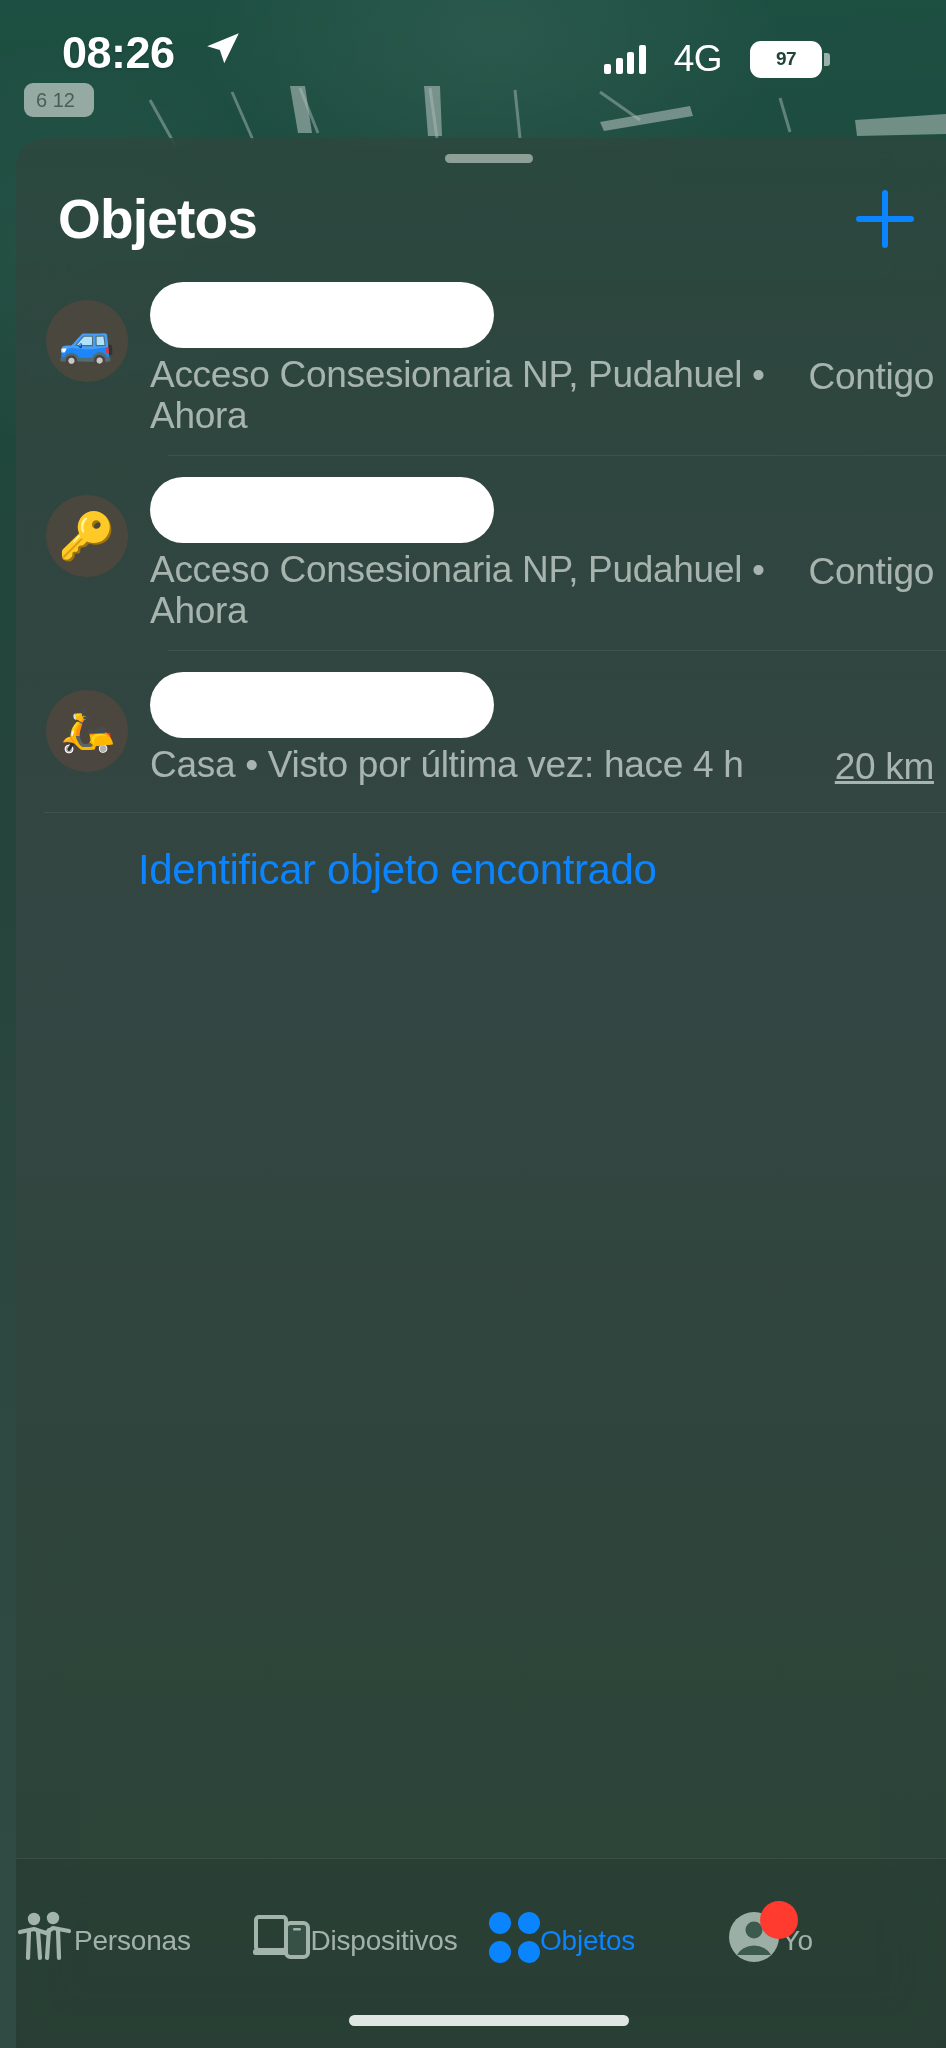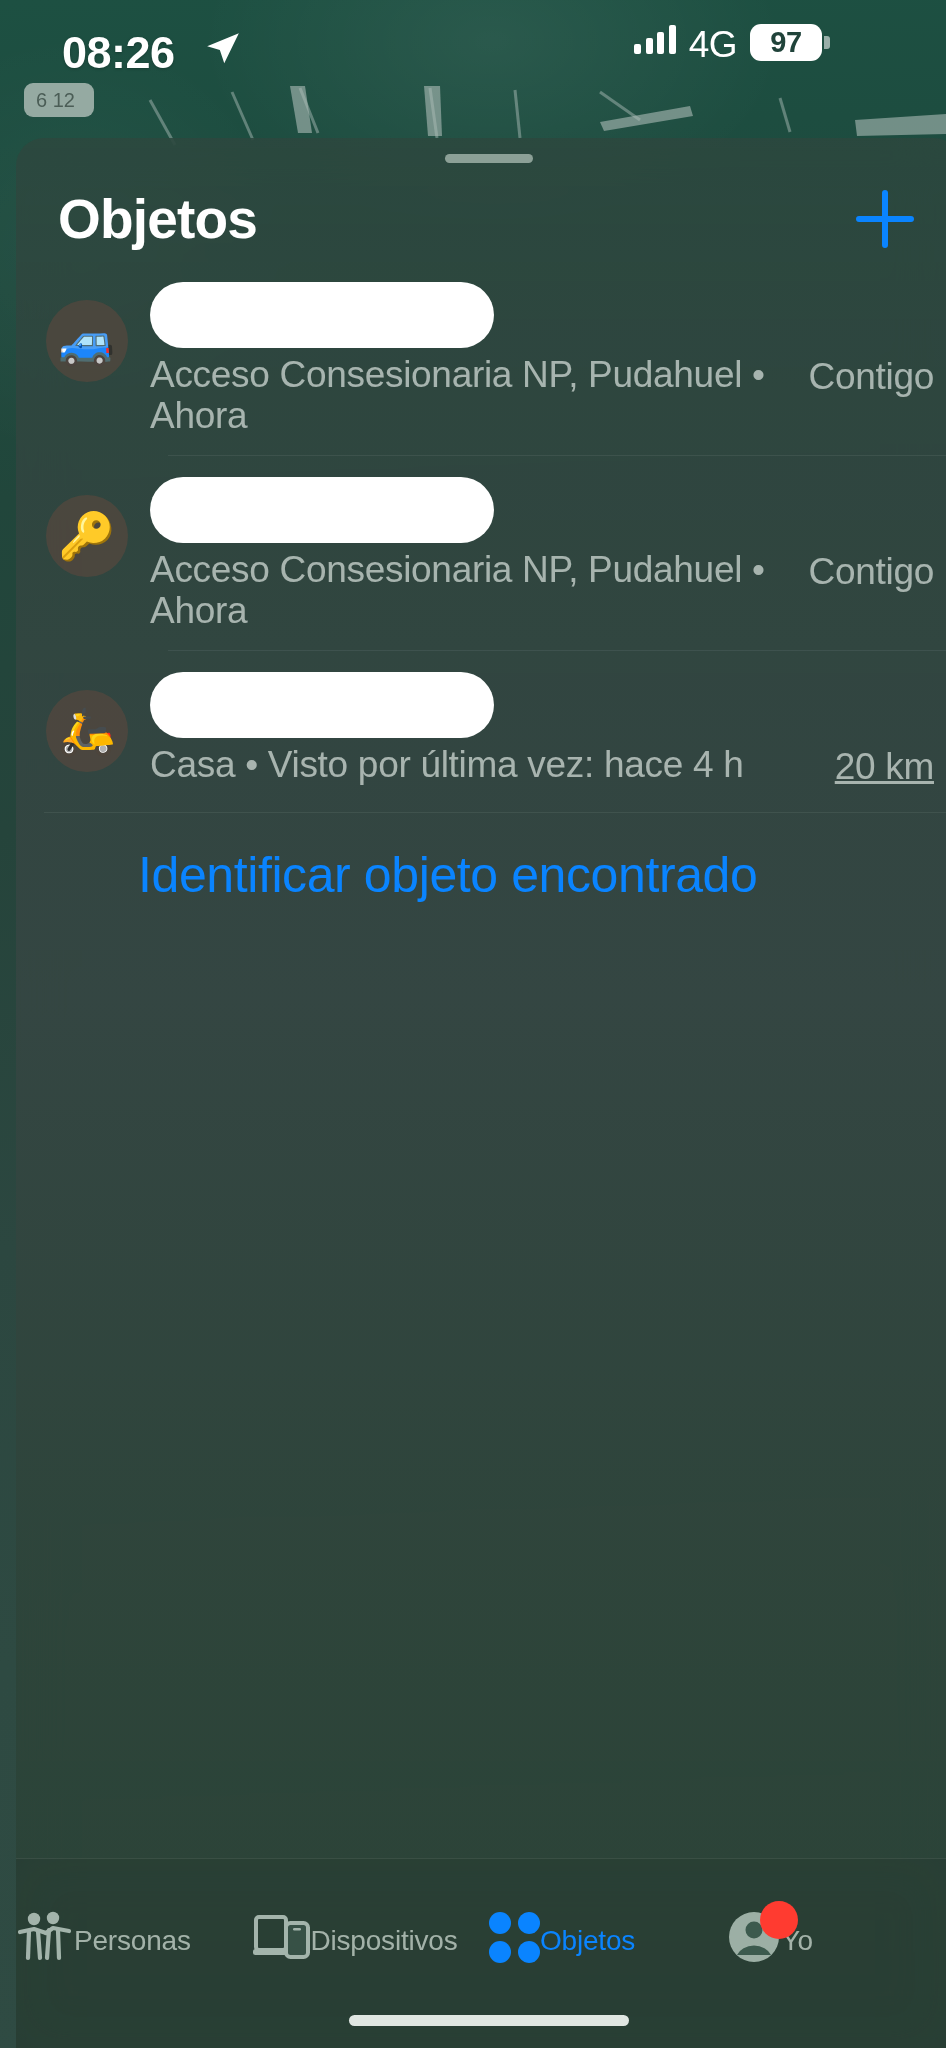--- a/index.html
+++ b/index.html
@@ -31,35 +31,35 @@
     z-index:40;
     color:#fff;
   }
   .sb-time {
     position:absolute; left:62px; top:27px;
     font-size:45px; font-weight:700; letter-spacing:-0.5px;
     color:#ffffff;
     text-shadow:0 1px 3px rgba(0,0,0,.25);
   }
   .sb-loc-arrow { position:absolute; left:204px; top:30px; }
-  .sb-right { position:absolute; right:30px; top:24px; display:flex; align-items:flex-start; gap:13px; }
+  .sb-right { position:absolute; right:30px; top:38px; display:flex; align-items:center; gap:28px; }
   .sb-signal { display:flex; align-items:flex-end; gap:4.5px; height:30px; }
   .sb-signal i { display:block; width:7px; background:#fff; border-radius:2px; }
   .sb-signal i:nth-child(1){height:10px;}
   .sb-signal i:nth-child(2){height:16px;}
   .sb-signal i:nth-child(3){height:22px;}
   .sb-signal i:nth-child(4){height:29px;}
   .sb-net { font-size:37px; font-weight:400; color:#fff; letter-spacing:-0.5px; }
   .sb-batt-wrap { position:relative; display:flex; align-items:center; }
   .sb-batt {
     width:72px; height:37px; border-radius:11px;
     background:#fff;
     display:flex; align-items:center; justify-content:center;
   }
-  .sb-batt span { font-size:29px; font-weight:700; color:#20433a; letter-spacing:-0.5px; }
+  .sb-batt span { font-size:19px; font-weight:700; color:#20433a; letter-spacing:-0.5px; }
   .sb-batt-tip {
     width:6px; height:13px; border-radius:0 3px 3px 0;
     background:rgba(255,255,255,.55); margin-left:2px;
   }
 
   
   .sheet {
     position:absolute; left:16px; top:138px; width:946px; height:1910px;
     border-radius:28px 28px 0 0;
     background:linear-gradient(180deg,
@@ -145,21 +145,21 @@
   .item-row.row-3 .item-meta { padding-top:74px;text-decoration:underline; }
 
   
   .found-link-wrap {
     position:absolute; left:0; top:0; width:946px;
     padding:0 28px;
   }
   .found-link {
     position:relative;
     padding:34px 0 30px 94px;
-    font-size:50px; color:#0a84ff; letter-spacing:-0.4px;
+    font-size:42px; color:#0a84ff; letter-spacing:-0.4px;
     cursor:pointer;
   }
   .found-link::before {
     content:""; position:absolute; left:0; right:-28px; top:0; height:1px;
     background:rgba(255,255,255,.07);
   }
 
   
   .tabbar {
     position:absolute; left:0; bottom:0; width:946px; height:190px;

